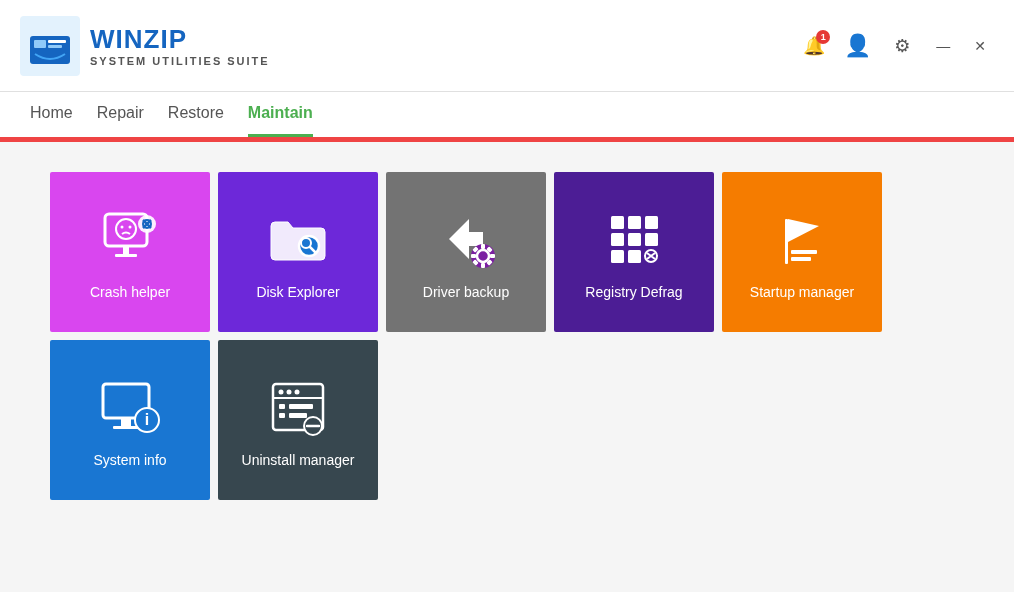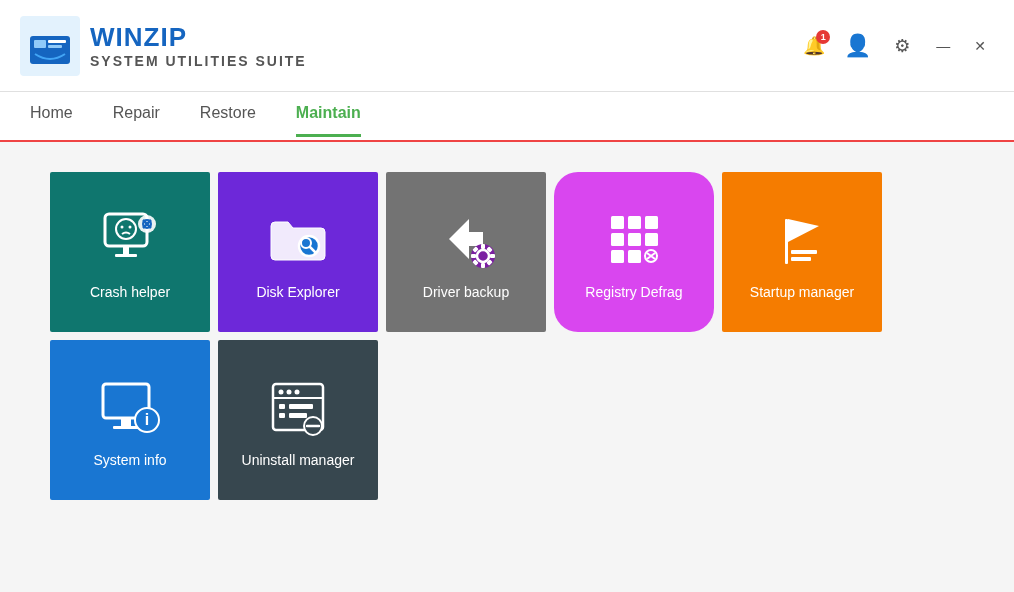--- a/index.html
+++ b/index.html
@@ -36,21 +36,21 @@
       display: flex;
       flex-direction: column;
     }
     .logo-winzip {
       font-size: 26px;
       font-weight: 700;
       color: #1565c0;
       letter-spacing: 1px;
     }
     .logo-sub {
-      font-size: 14px;
+      font-size: 11px;
       color: #555;
       letter-spacing: 2px;
       font-weight: 600;
     }
     .header-actions {
       display: flex;
       align-items: center;
       gap: 8px;
     }
     .header-btn {
@@ -92,23 +92,23 @@
       border: none;
       background: transparent;
     }
 
     
     .nav {
       background: #fff;
       padding: 0 30px;
       display: flex;
       align-items: flex-start;
-      gap: 40px;
+      gap: 24px;
       height: 50px;
-      border-bottom: 2px solid #ef4444;
+      border-bottom: 5px solid #ef4444;
     }
     .nav-item {
       font-size: 16px;
       color: #555;
       cursor: pointer;
       padding: 12px 0;
       border-bottom: 3px solid transparent;
       text-decoration: none;
     }
     .nav-item.active {
@@ -144,25 +144,25 @@
       transition: filter 0.1s;
     }
     .tile-label {
       font-size: 14px;
       color: #fff;
       font-weight: 500;
       text-align: center;
       padding: 0 8px;
     }
 
-    .tile-crash { background: #0f766e; }
+    .tile-crash { background: #d946ef; }
     .tile-disk { background: #6d28d9; }
     .tile-driver { background: #737373; }
     .tile-process { background: #0097a7; }
-    .tile-registry { background: #d946ef; border-radius: 24px; }
+    .tile-registry { background: #4c1d95; }
     .tile-startup { background: #f57c00; }
     .tile-sysinfo { background: #1976d2; }
     .tile-uninstall { background: #37474f; }
 
     
     .tile svg {
       width: 70px;
       height: 70px;
       fill: #fff;
     }

